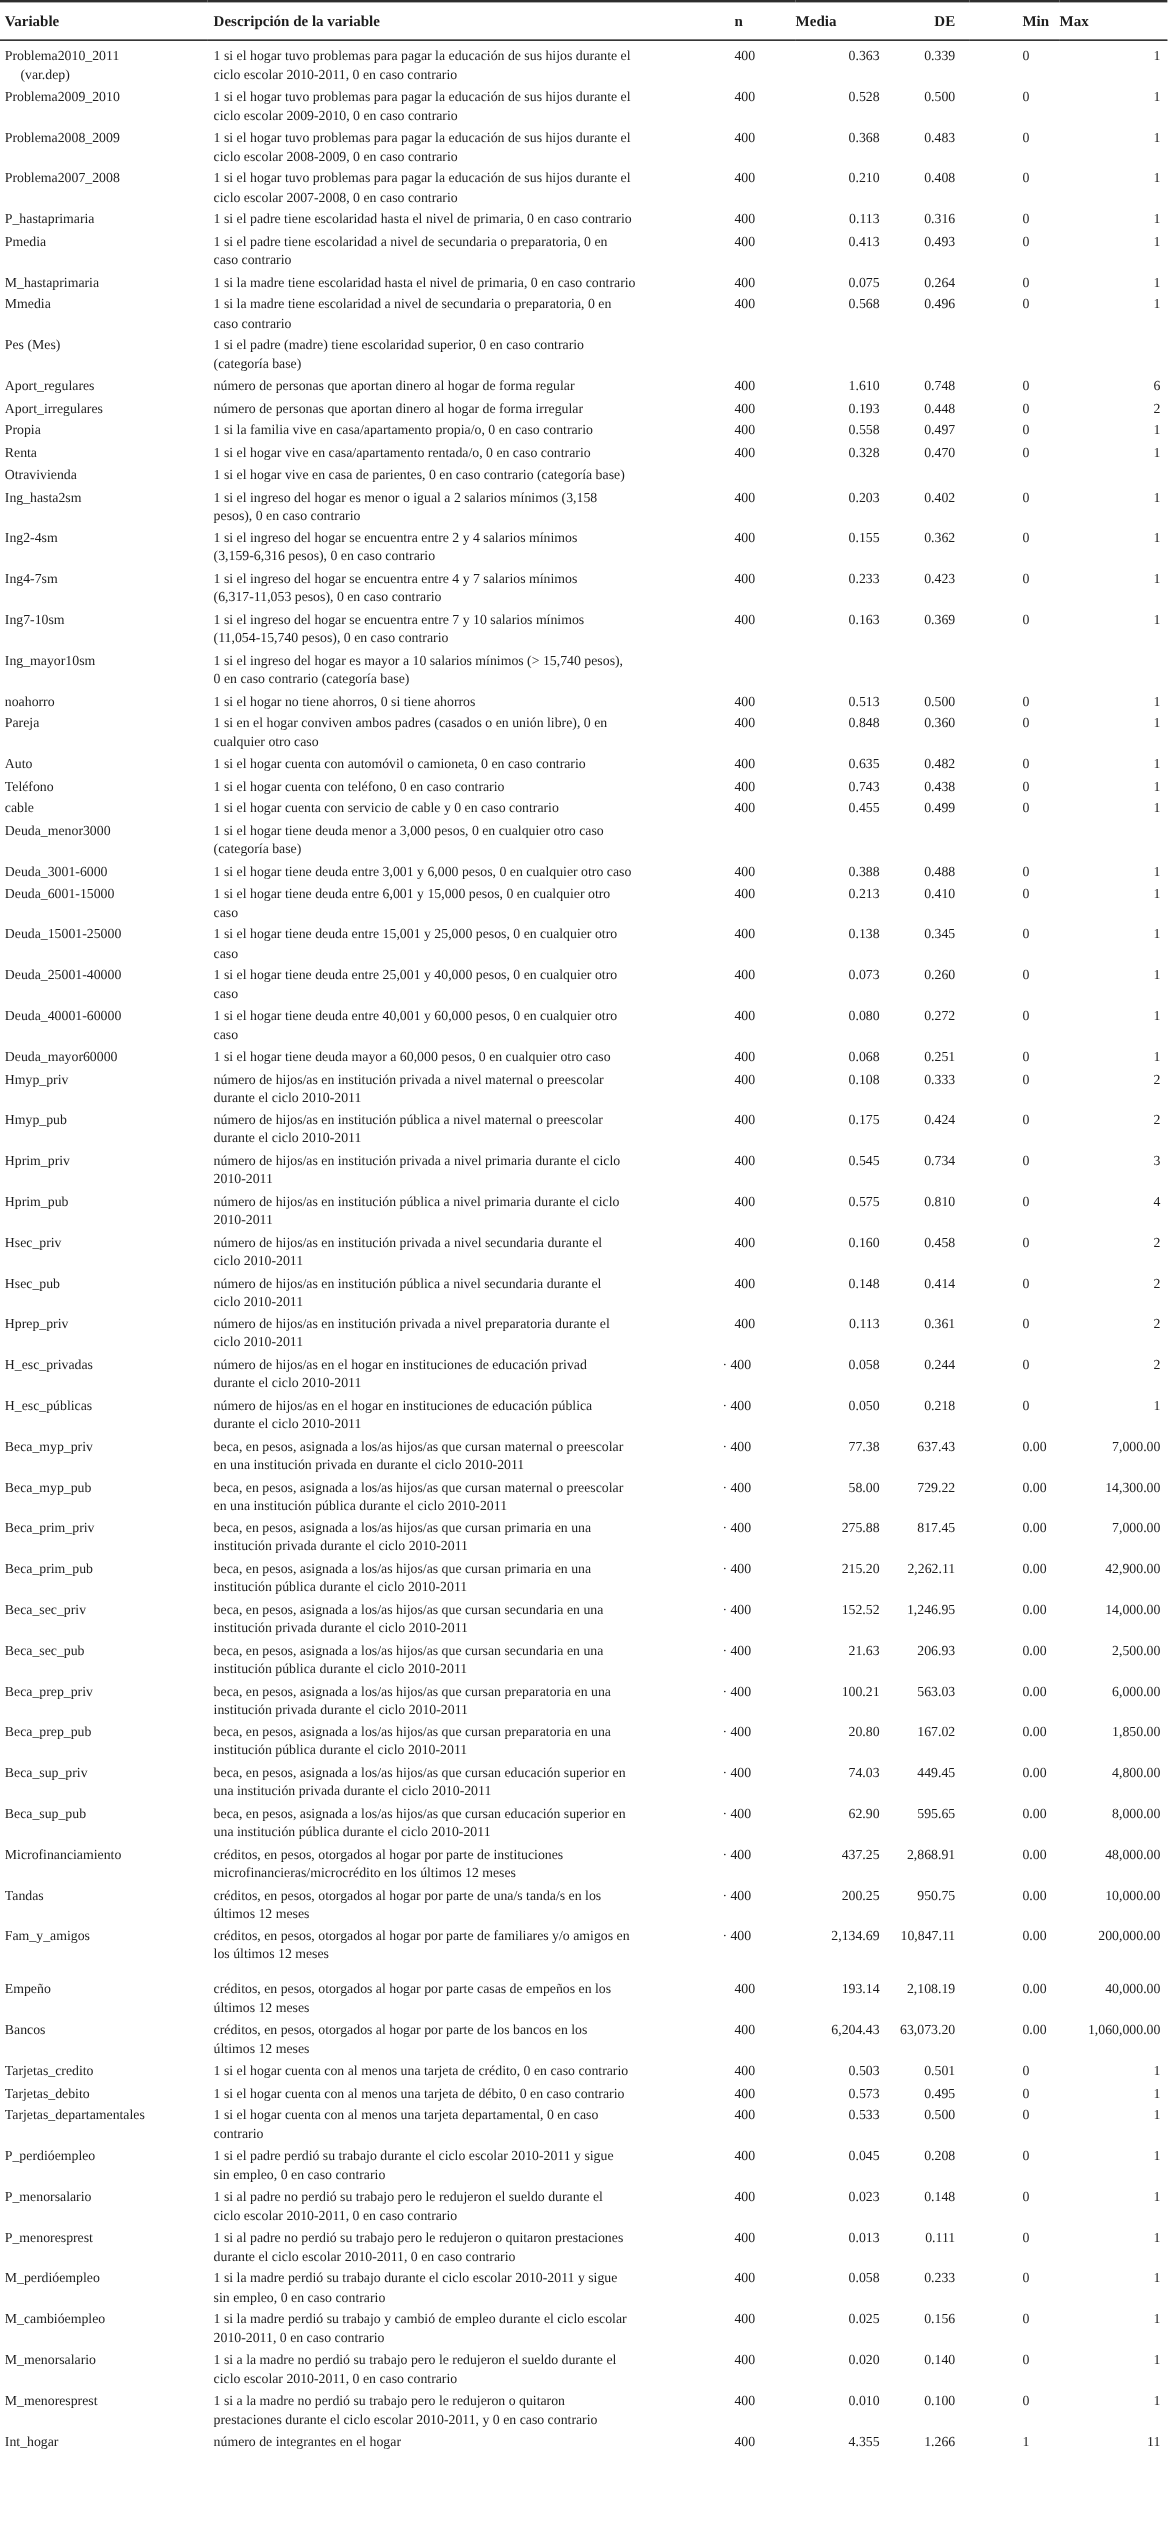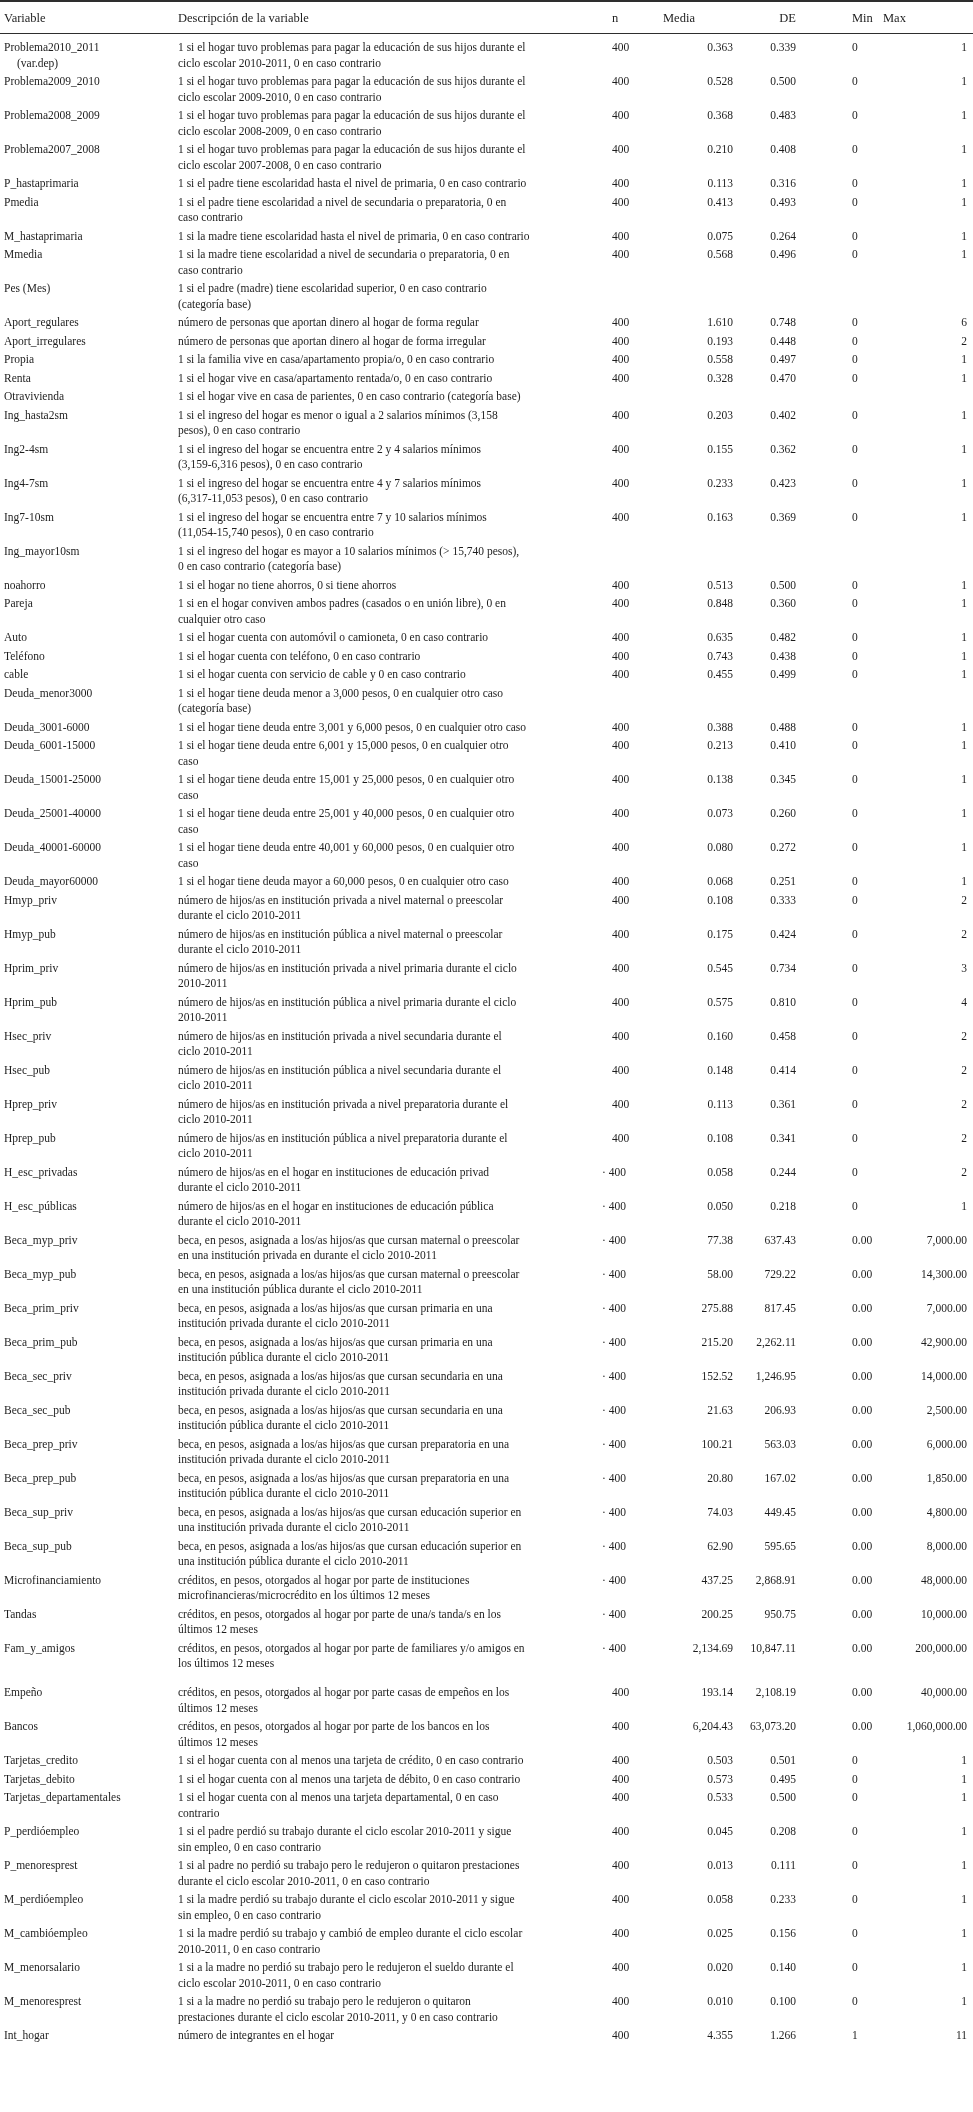--- a/index.html
+++ b/index.html
@@ -6,21 +6,21 @@
   body{width:973px;font-family:"Liberation Serif", serif;color:#1d1d1d;}
   .page{width:973px;}
   table{border-collapse:collapse;table-layout:fixed;width:973px;border-top:2px solid #2e2e2e;}
   col.c-variable{width:173px}
   col.c-desc{width:427px}
   col.c-n{width:63px}
   col.c-media{width:72px}
   col.c-de{width:73px}
   col.c-min{width:75px}
   col.c-max{width:90px}
-  thead th{font-weight:normal;font-size:12.5px;text-align:left;padding:9px 0 7px 0;border-bottom:1.5px solid #2e2e2e;}
+  thead th{font-weight:bold;font-size:12.5px;text-align:left;padding:9px 0 7px 0;border-bottom:1.5px solid #2e2e2e;}
   th.variable{padding-left:4px}
   th.desc{padding-left:5px}
   th.n{padding-left:12px}
   th.media{padding-right:2px}
   th.de{text-align:right;padding-right:12px}
   th.min{padding-left:44px}
   th.max{padding-right:6px}
   tbody{font-size:11.5px;}
   tbody tr:first-child td{padding-top:6px}
   td{vertical-align:top;line-height:15.5px;padding:1.5px 0;}
@@ -577,34 +577,20 @@
 ciclo 2010-2011</div>
           </td>
           <td class="n">400</td>
           <td class="media">0.113</td>
           <td class="de">0.361</td>
           <td class="min">0</td>
           <td class="max">2</td>
         </tr>
         <tr>
           <td class="variable">
-            <div>Hprep_pub</div>
-          </td>
-          <td class="desc">
-            <div class="desc-text">número de hijos/as en institución pública a nivel preparatoria durante el
-ciclo 2010-2011</div>
-          </td>
-          <td class="n">400</td>
-          <td class="media">0.108</td>
-          <td class="de">0.341</td>
-          <td class="min">0</td>
-          <td class="max">2</td>
-        </tr>
-        <tr>
-          <td class="variable">
             <div>H_esc_privadas</div>
           </td>
           <td class="desc">
             <div class="desc-text">número de hijos/as en el hogar en instituciones de educación privad
 durante el ciclo 2010-2011</div>
           </td>
           <td class="n dotted">·&nbsp;400</td>
           <td class="media">0.058</td>
           <td class="de">0.244</td>
           <td class="min">0</td>
@@ -878,20 +864,34 @@
           <td class="variable">
             <div>P_perdióempleo</div>
           </td>
           <td class="desc">
             <div class="desc-text">1 si el padre perdió su trabajo durante el ciclo escolar 2010-2011 y sigue
 sin empleo, 0 en caso contrario</div>
           </td>
           <td class="n">400</td>
           <td class="media">0.045</td>
           <td class="de">0.208</td>
+          <td class="min">0</td>
+          <td class="max">1</td>
+        </tr>
+        <tr>
+          <td class="variable">
+            <div>P_menorsalario</div>
+          </td>
+          <td class="desc">
+            <div class="desc-text">1 si al padre no perdió su trabajo pero le redujeron el sueldo durante el
+ciclo escolar 2010-2011, 0 en caso contrario</div>
+          </td>
+          <td class="n">400</td>
+          <td class="media">0.023</td>
+          <td class="de">0.148</td>
           <td class="min">0</td>
           <td class="max">1</td>
         </tr>
         <tr>
           <td class="variable">
             <div>P_menoresprest</div>
           </td>
           <td class="desc">
             <div class="desc-text">1 si al padre no perdió su trabajo pero le redujeron o quitaron prestaciones
 durante el ciclo escolar 2010-2011, 0 en caso contrario</div>

